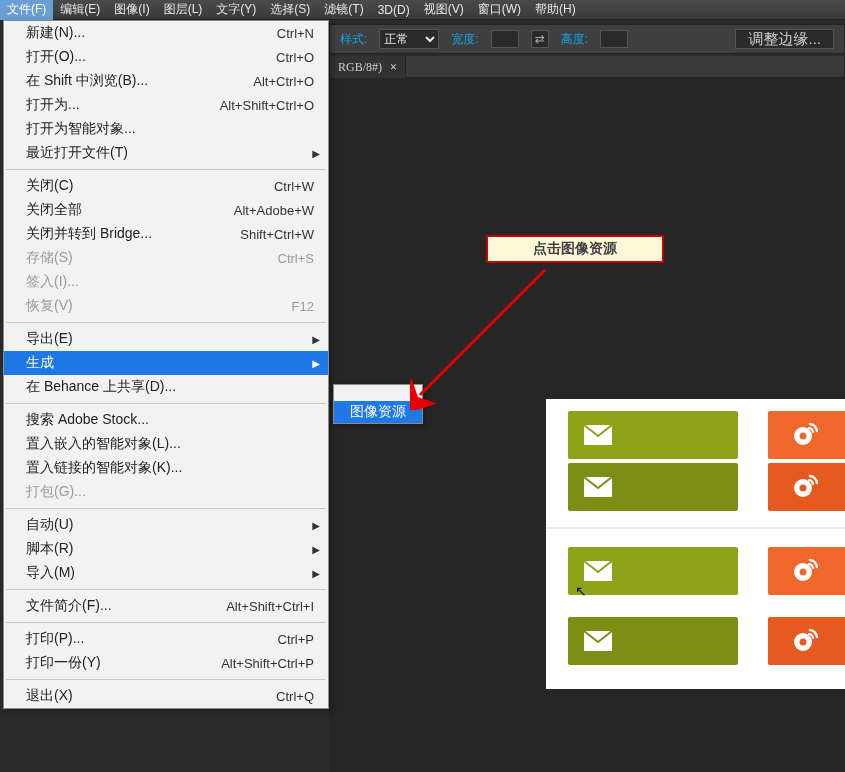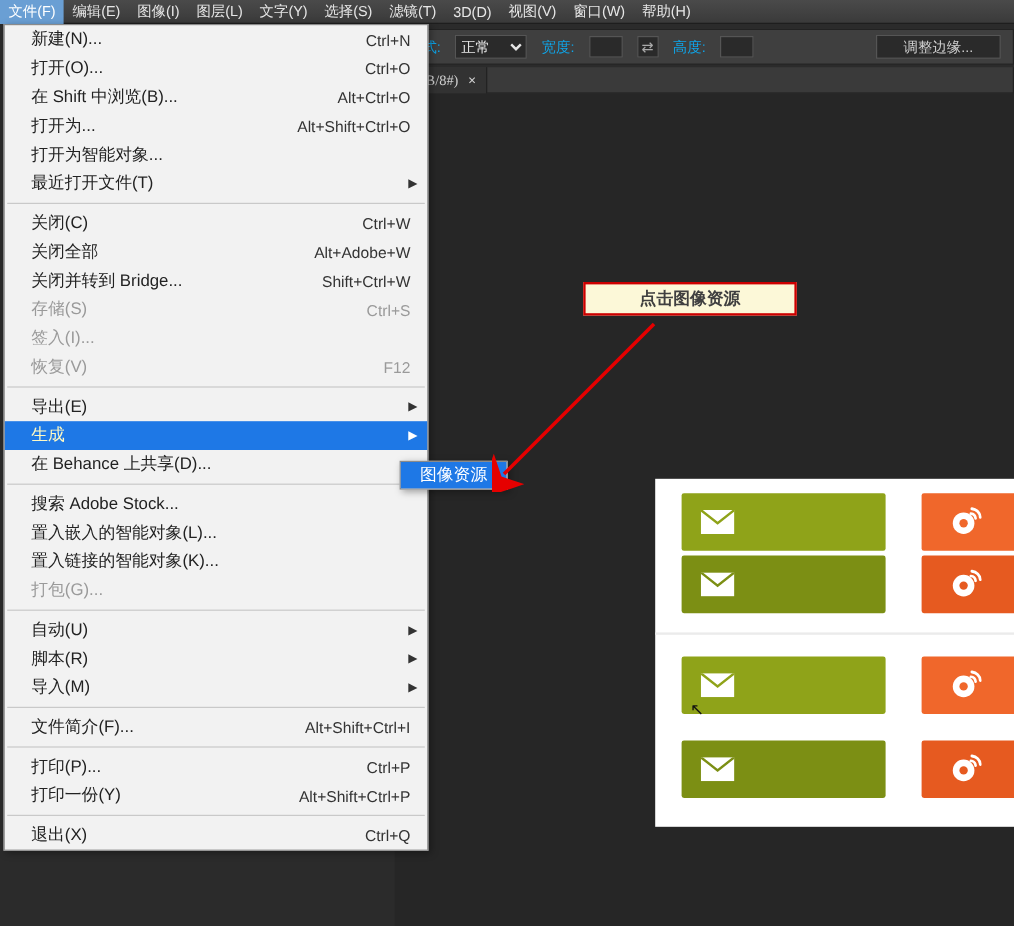--- a/index.html
+++ b/index.html
@@ -32,48 +32,48 @@
     background: #2a2a2a; color: #e6e6e6; border: 1px solid #555;
     height: 20px; font-size: 12px; width: 60px;
   }
   .options .dim { width: 28px; height: 18px; background: #2a2a2a; border: 1px solid #555; display:inline-block; }
   .options .swap {
     width: 18px; height: 18px; border: 1px solid #555; background: #2a2a2a;
     display: flex; align-items: center; justify-content: center; color: #aaa;
   }
   .options .btn {
     background: #2a2a2a; border: 1px solid #555; color: #cfcfcf;
-    height: 20px; padding: 0 22px; font-size: 12px;
+    height: 20px; padding: 0 12px; font-size: 15px;
   }
   
   .doctabs { position: absolute; left: 329px; right: 0; top: 56px; height: 22px; background: #3a3a3a; border: 1px solid #222; border-top: none; font-family: Liberation Serif, serif;}
   .doctab { display: inline-flex; align-items: center; height: 22px; padding: 0 8px; gap: 8px;
     background: #323232; color: #cfcfcf; font-size: 12px; border-right:1px solid #222;}
   .doctab .close { color: #cfcfcf; font-weight: bold; }
   
   .canvas { position: absolute; left: 329px; right: 0; top: 78px; bottom: 0; background: #262626; overflow: hidden;}
   
   .menu {
-    position: absolute; left: 3px; top: 20px; width: 354px;
+    position: absolute; left: 3px; top: 20px; width: 326px;
     background: #f2f2f2; border: 1px solid #8a8a8a; color: #222;
     font-size: 14px;
     box-shadow: 2px 2px 6px rgba(0,0,0,.35);
   }
   .menu .row { display: flex; align-items: center; height: 24px; padding: 0 14px 0 22px; position: relative;}
   .menu .row.hasSub::after { content: "▶"; font-size: 10px; color: #333; position: absolute; right: 8px; }
   .menu .row .label { flex: 1 1 auto; white-space: nowrap; }
   .menu .row .accel { color: #333; font-size: 13px; padding-left: 20px; white-space: nowrap;}
   .menu .row.disabled .label, .menu .row.disabled .accel { color: #9a9a9a; }
   .menu .sep { height: 1px; margin: 4px 2px; background: #c9c9c9; }
   .menu .row.highlight { background: #1e78e6; color: #fef9c3; }
   .menu .row.highlight::after { color:#fff; }
   
   .submenu { position: absolute; left: 333px; top: 384px; background: #f2f2f2; border: 1px solid #8a8a8a;
     box-shadow: 2px 2px 6px rgba(0,0,0,.35); font-size: 14px; color: #222;}
-  .submenu .row { display:flex; align-items:center; height: 22px; padding: 0 16px; }
+  .submenu .row { display:flex; align-items:center; height: 22px; padding: 0 16px; margin-top: 16px; }
   .submenu .row.highlight { background: #1e78e6; color: #fff; }
   
   .callout {
     position: absolute; left: 486px; top: 235px; width: 178px; height: 28px;
     background: #fcf8d8; border: 2px solid #c00;
     display: flex; align-items: center; justify-content: center;
     font-size: 14px; color: #404040; font-weight: bold;
   }
   
   .arrow { position:absolute; left:410px; top:260px; width:160px; height:150px; pointer-events:none; }

